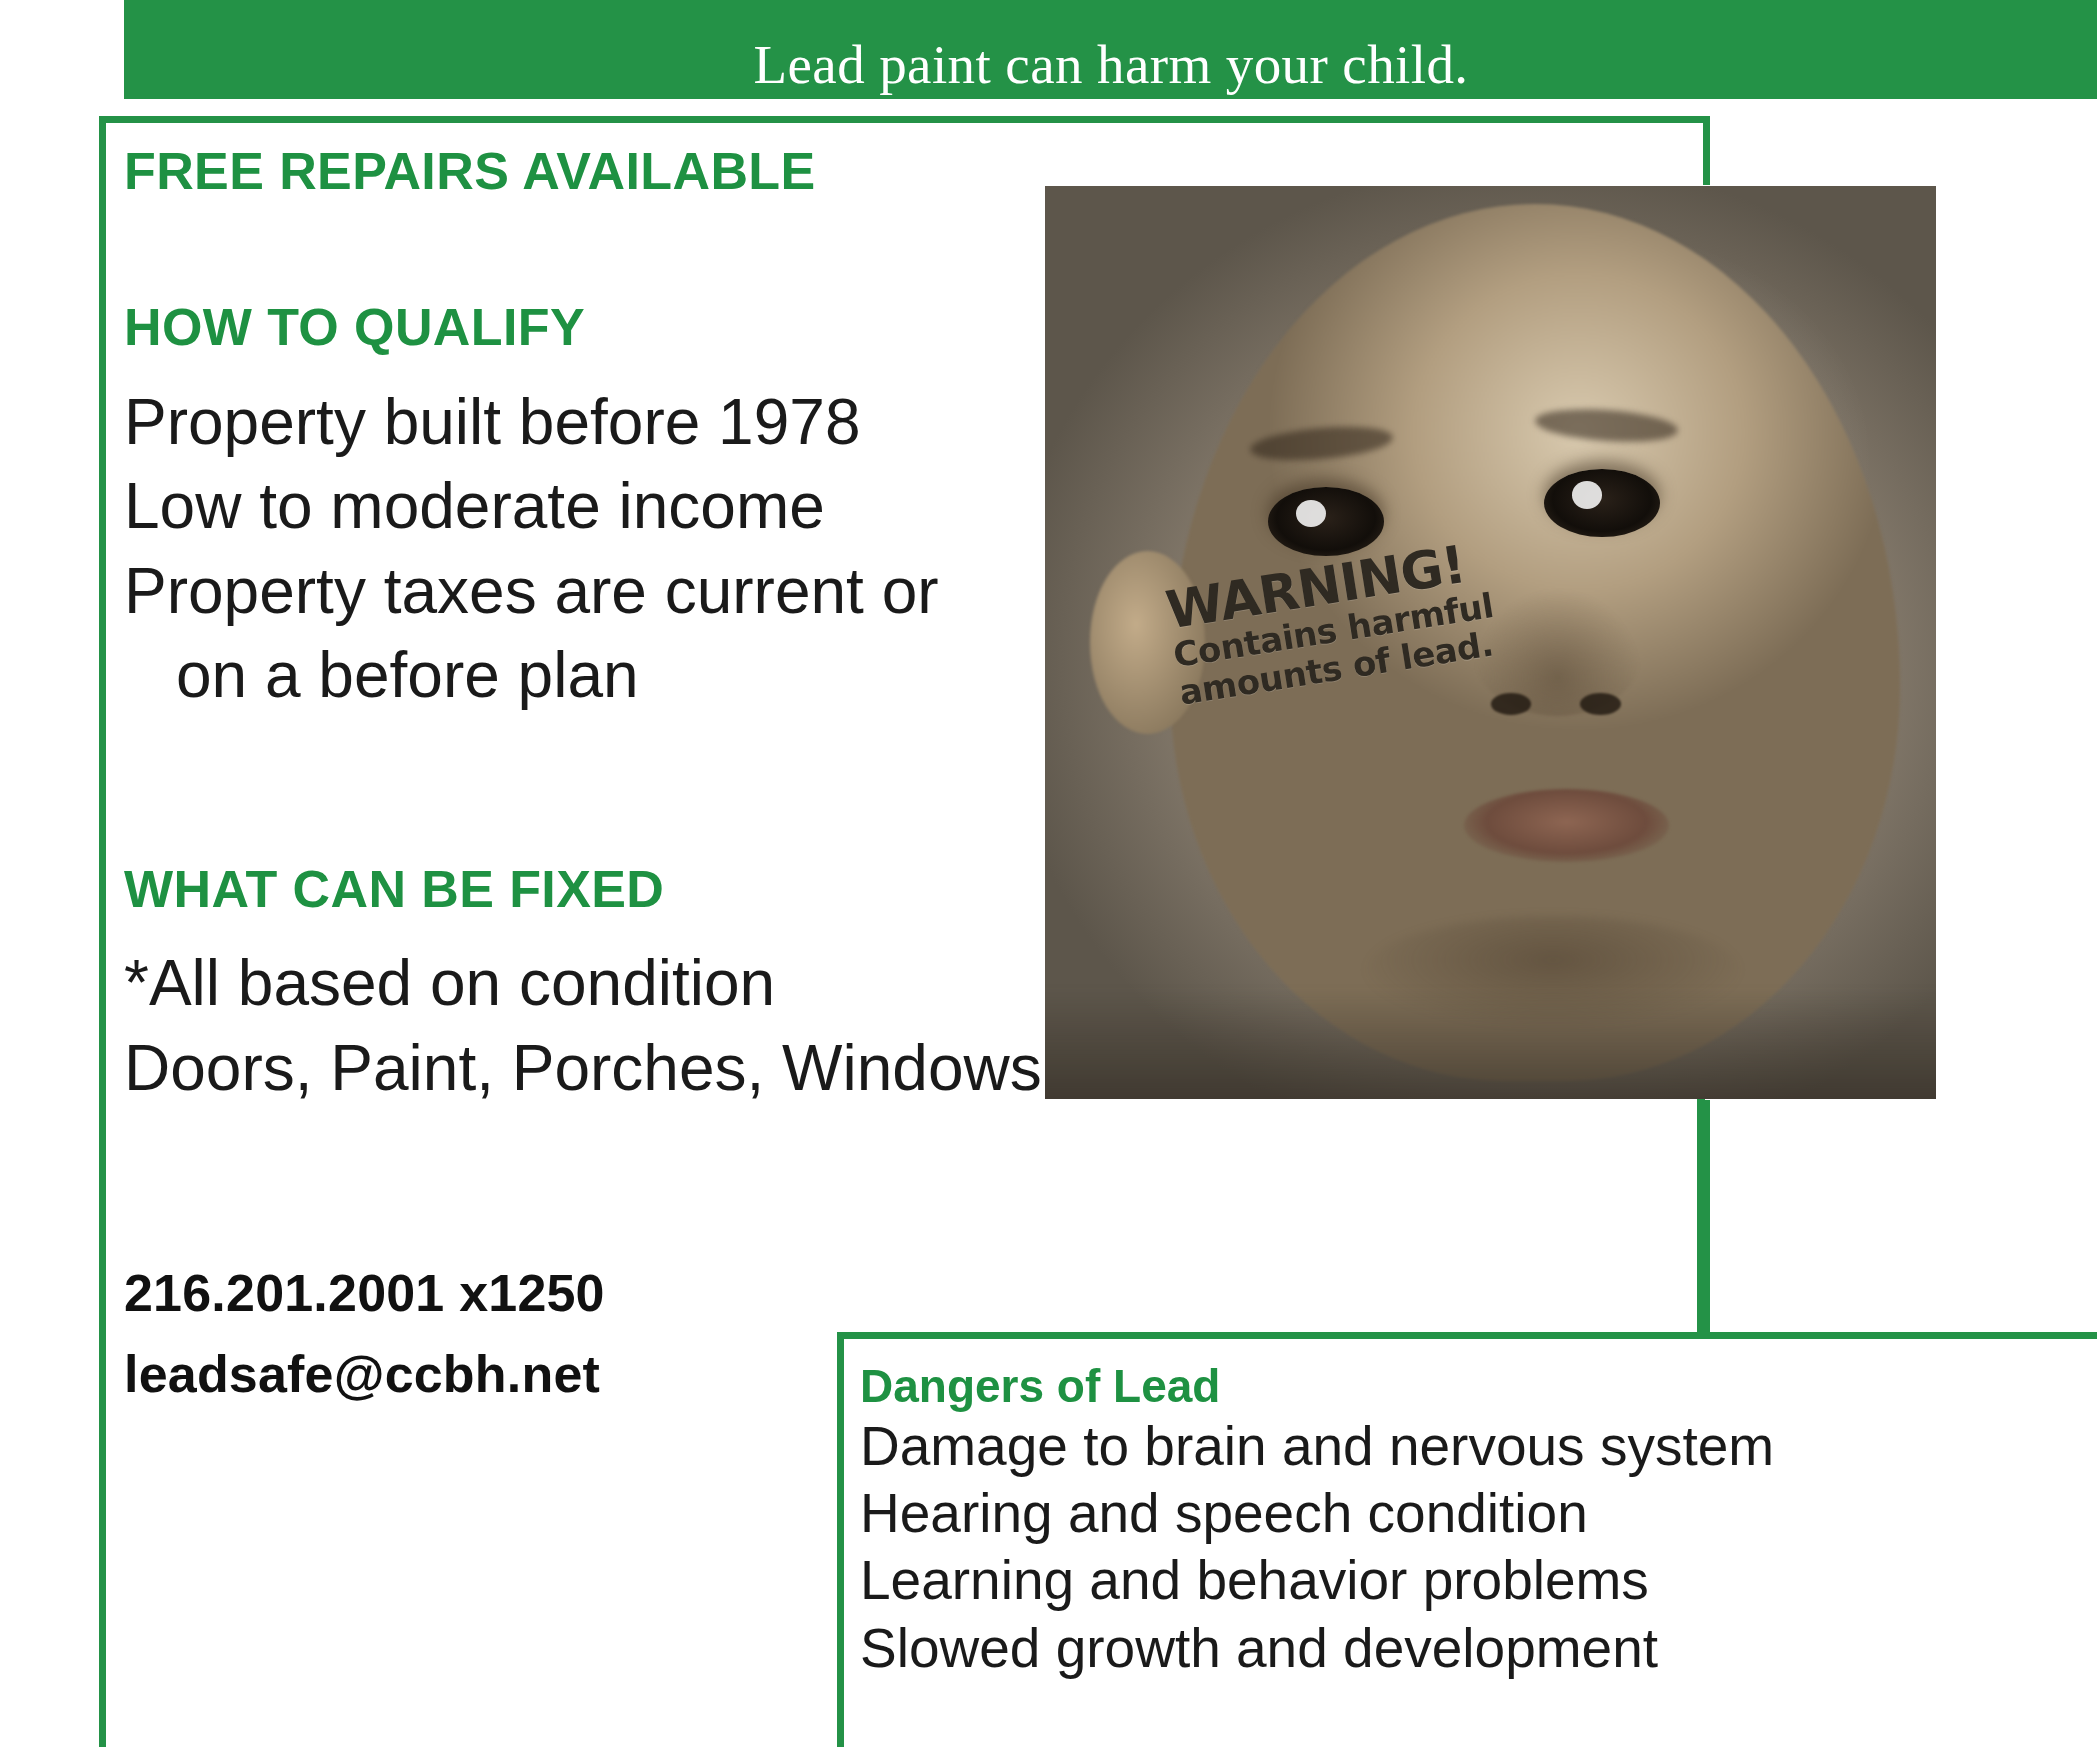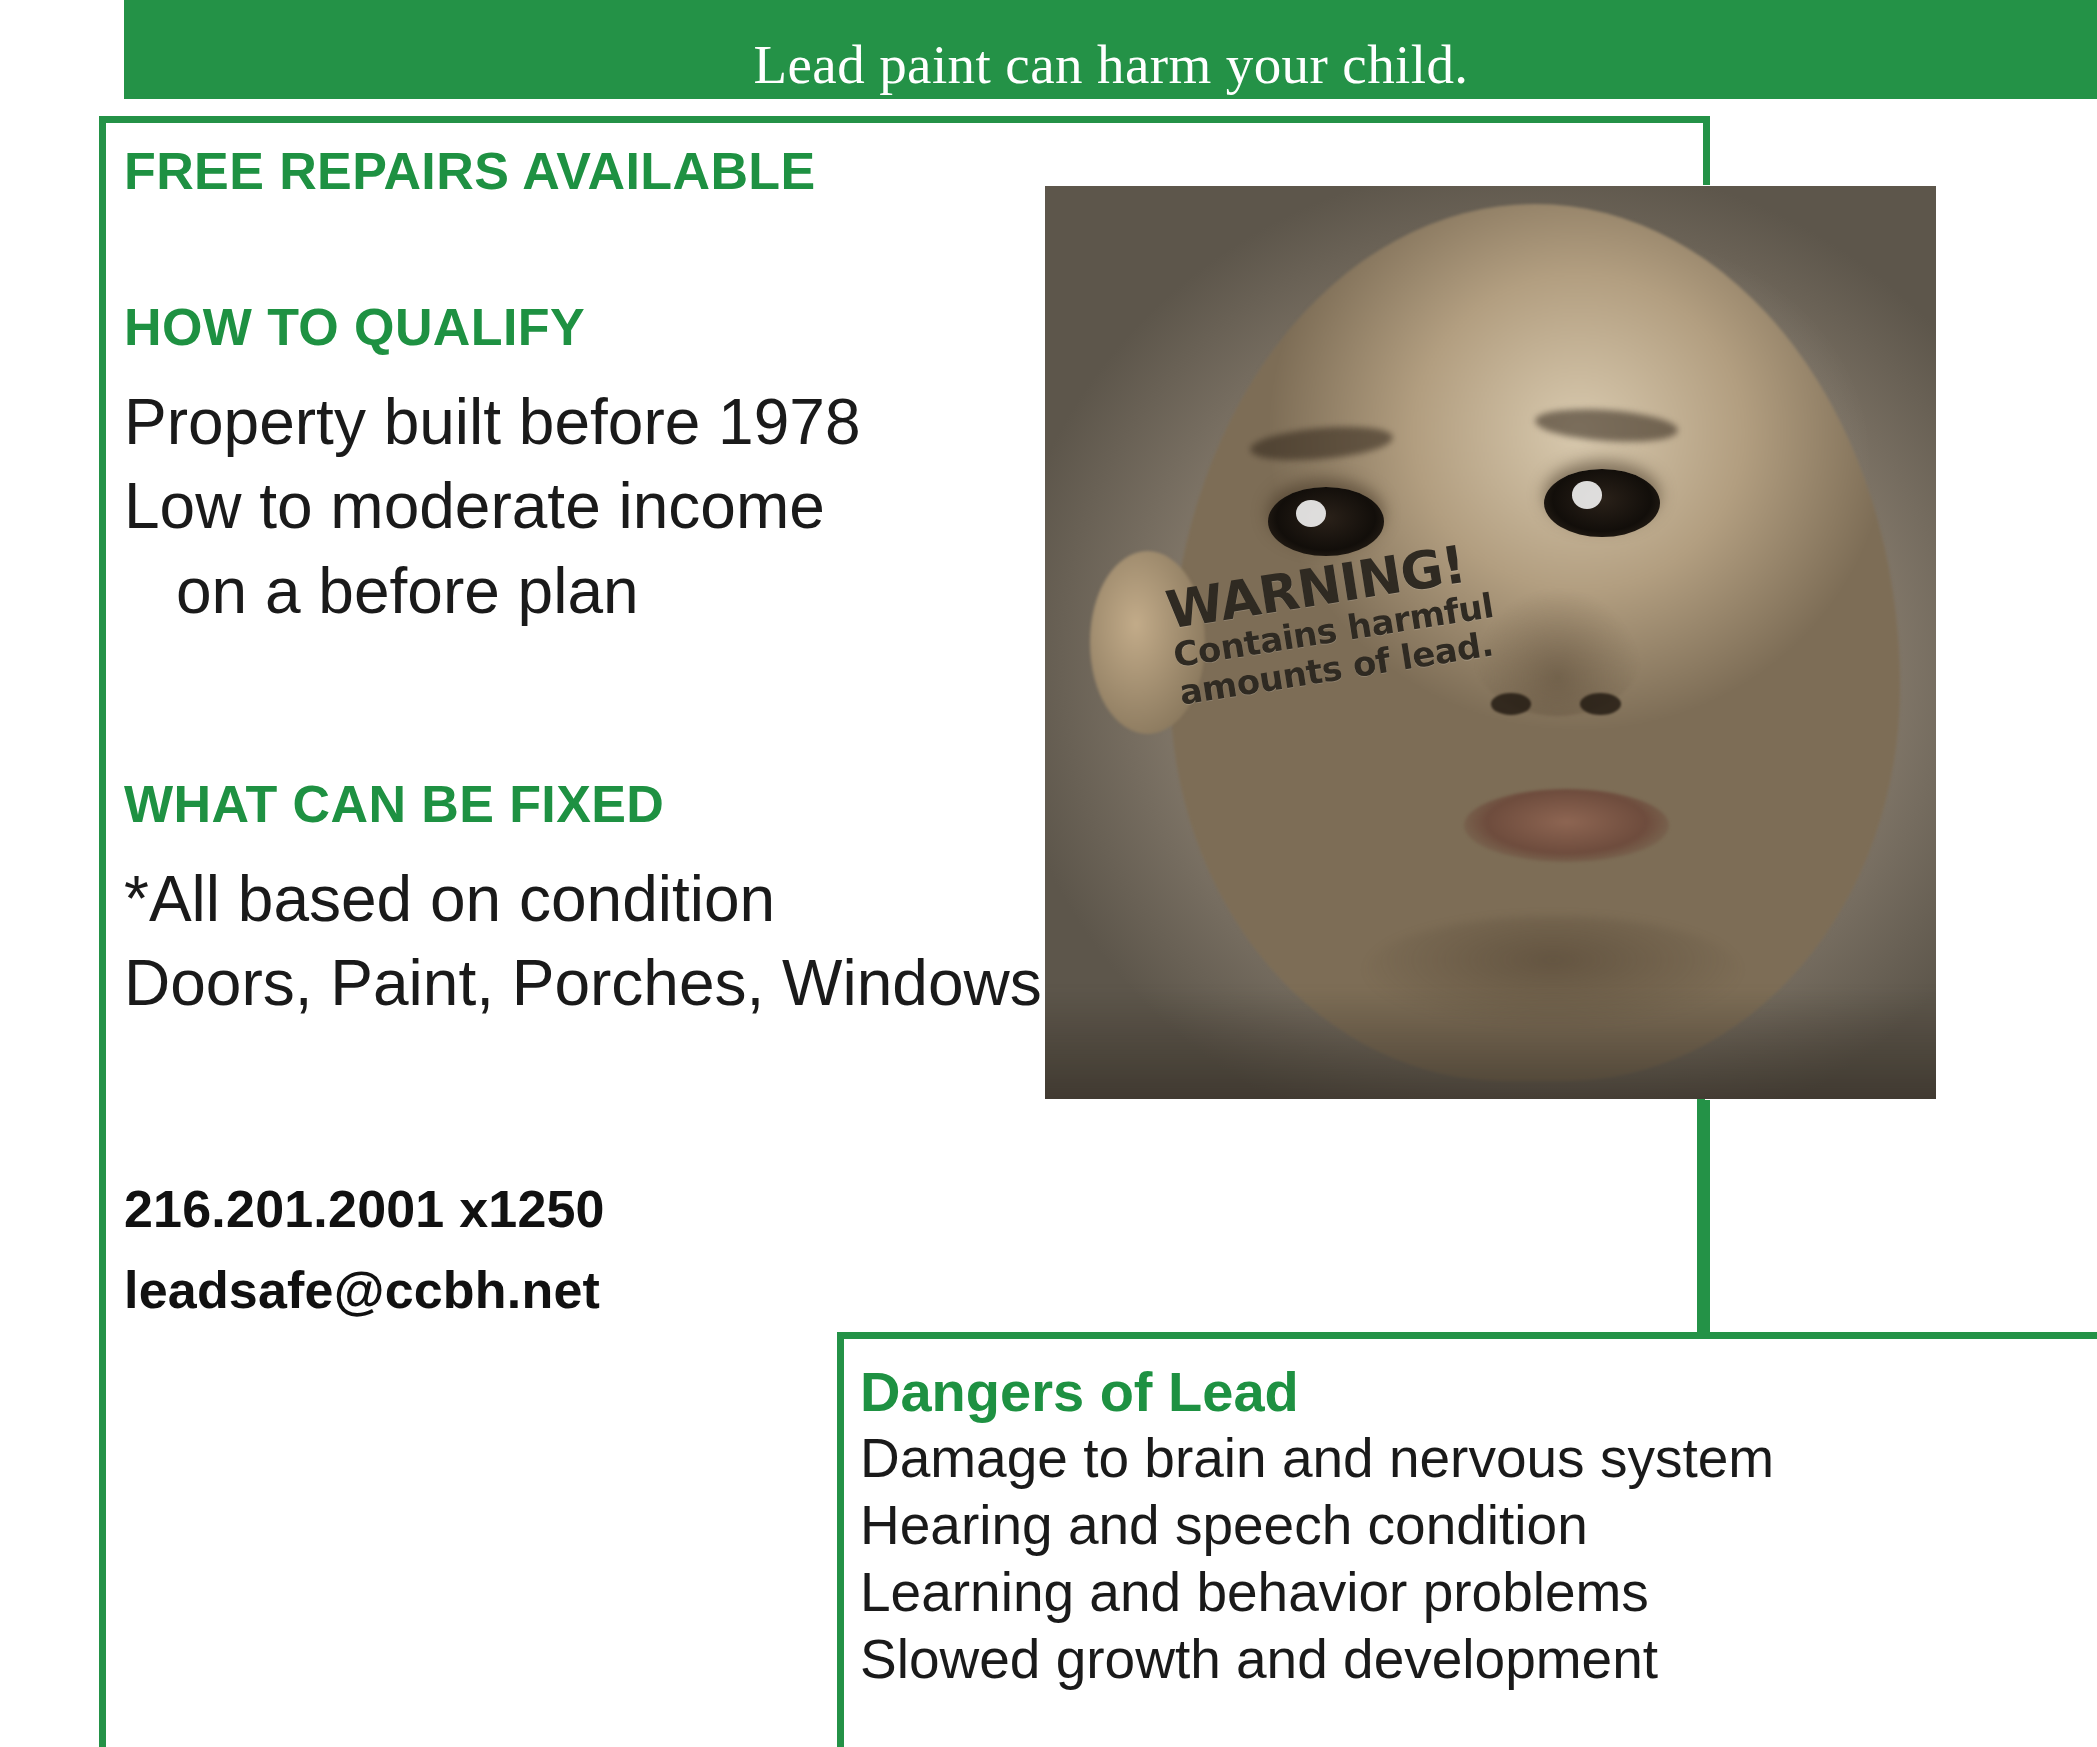--- a/index.html
+++ b/index.html
@@ -264,21 +264,21 @@
   }
   .dangers-inner {
     position: absolute;
     left: 860px;
     top: 1359px;
     width: 1225px;
   }
   .dangers-title {
     color: #1e9142;
     font-weight: bold;
-    font-size: 56px;
+    font-size: 46px;
     line-height: 1.18;
   }
   .dangers-line {
     color: #1a1a1a;
     font-size: 55px;
     line-height: 1.22;
   }
 </style>
 </head>
 <body>
@@ -295,20 +295,21 @@
   <div class="heading">FREE REPAIRS AVAILABLE</div>
 
   <div class="spacer-lg"></div>
 
   <div class="heading">HOW TO QUALIFY</div>
 
   <div class="spacer-sm"></div>
 
   <div class="body-line">Property built before 1978</div>
   <div class="body-line">Low to moderate income</div>
+  <div class="body-line">Property taxes are current or</div>
   <div class="body-line indent">on a before plan</div>
 
   <div class="spacer-xl"></div>
 
   <div class="heading">WHAT CAN BE FIXED</div>
 
   <div class="spacer-sm"></div>
 
   <div class="body-line">*All based on condition</div>
   <div class="body-line">Doors, Paint, Porches, Windows</div>

